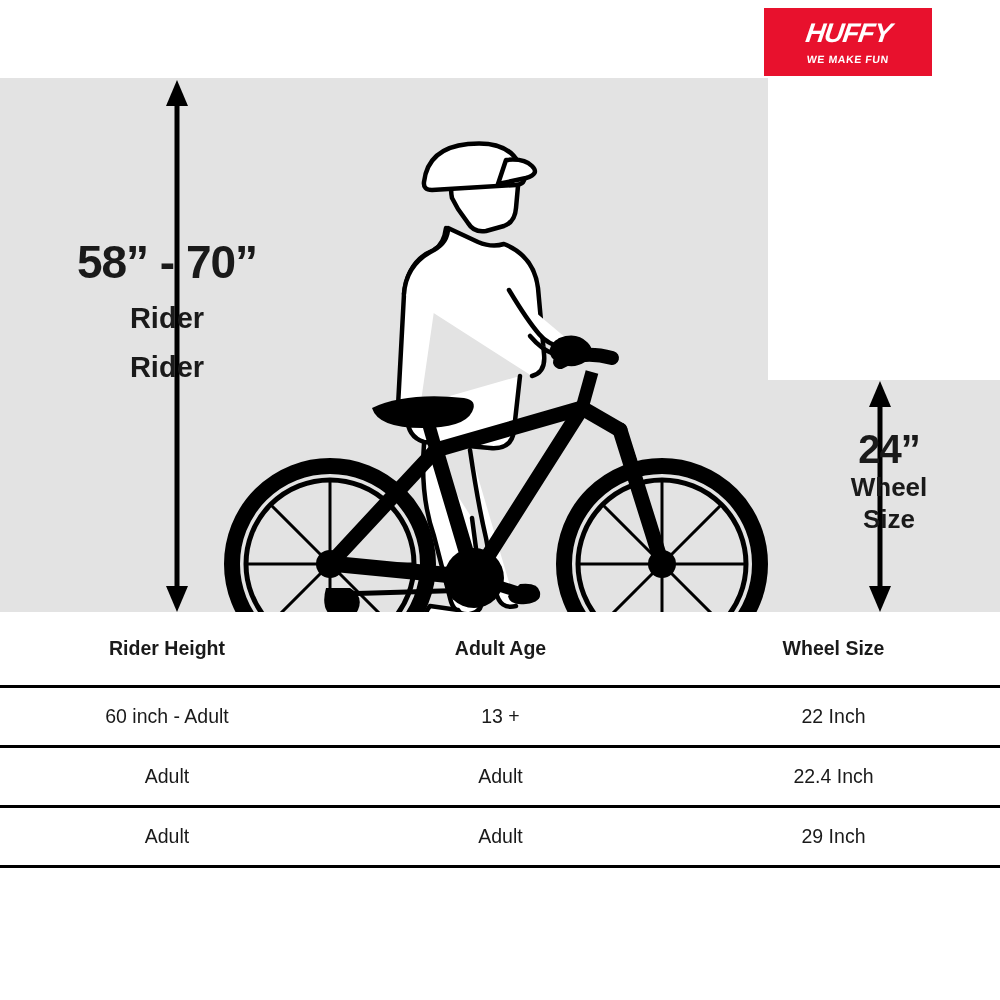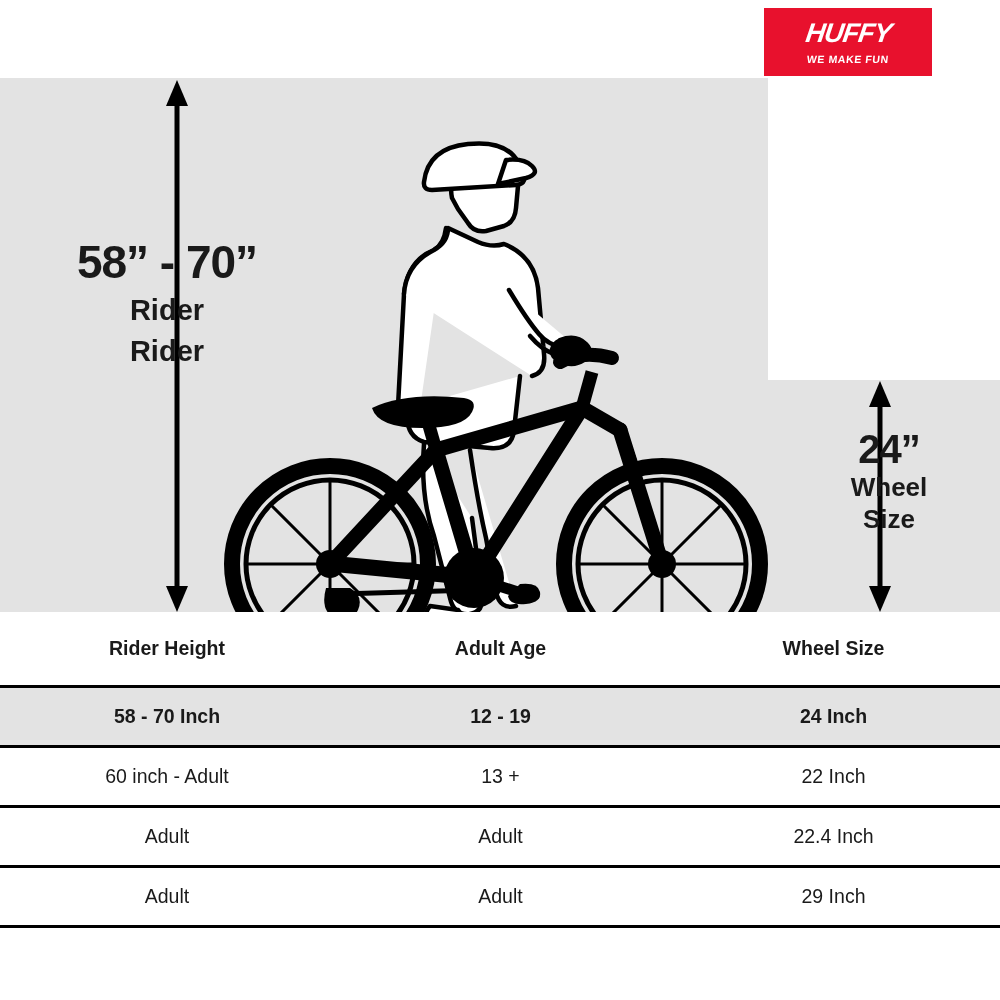--- a/index.html
+++ b/index.html
@@ -87,21 +87,21 @@
   .callout-left .big {
     font-size: 46px;
     font-weight: bold;
     letter-spacing: -1px;
     line-height: 1.05;
   }
   .callout-left .sub {
     font-size: 29px;
     font-weight: bold;
     line-height: 1.12;
-    margin-top: 8px;
+    margin-top: 16px;
   }
 
   .callout-right {
     position: absolute;
     left: 814px;
     top: 350px;
     width: 150px;
     text-align: center;
   }
   .callout-right .big {
@@ -290,25 +290,20 @@
       <col class="c3">
   </colgroup>
   <thead>
     <tr>
       <th>Rider Height</th>
       <th>Adult Age</th>
       <th>Wheel Size</th>
     </tr>
   </thead>
   <tbody>
-    <tr class="highlight">
-      <td>58 - 70 Inch</td>
-      <td>12 - 19</td>
-      <td>24 Inch</td>
-    </tr>
     <tr>
       <td>60 inch - Adult</td>
       <td>13 +</td>
       <td>22 Inch</td>
     </tr>
     <tr>
       <td>Adult</td>
       <td>Adult</td>
       <td>22.4 Inch</td>
     </tr>

